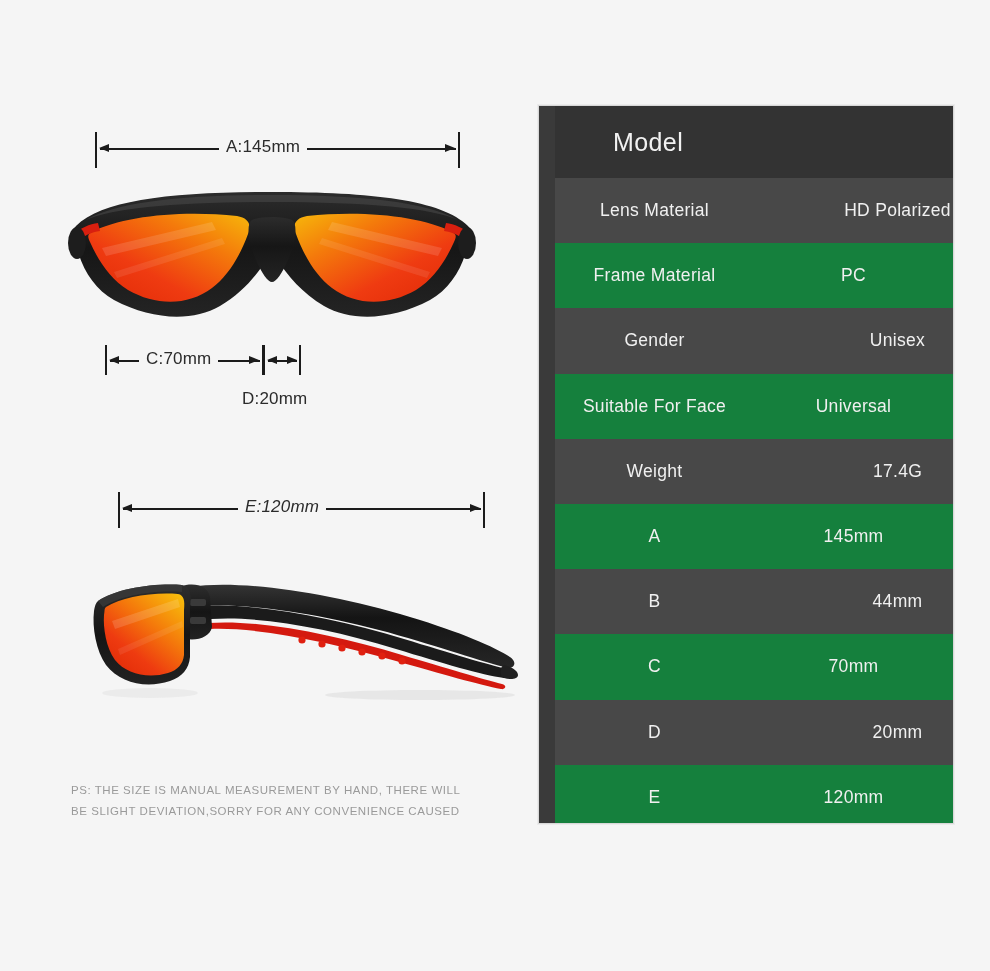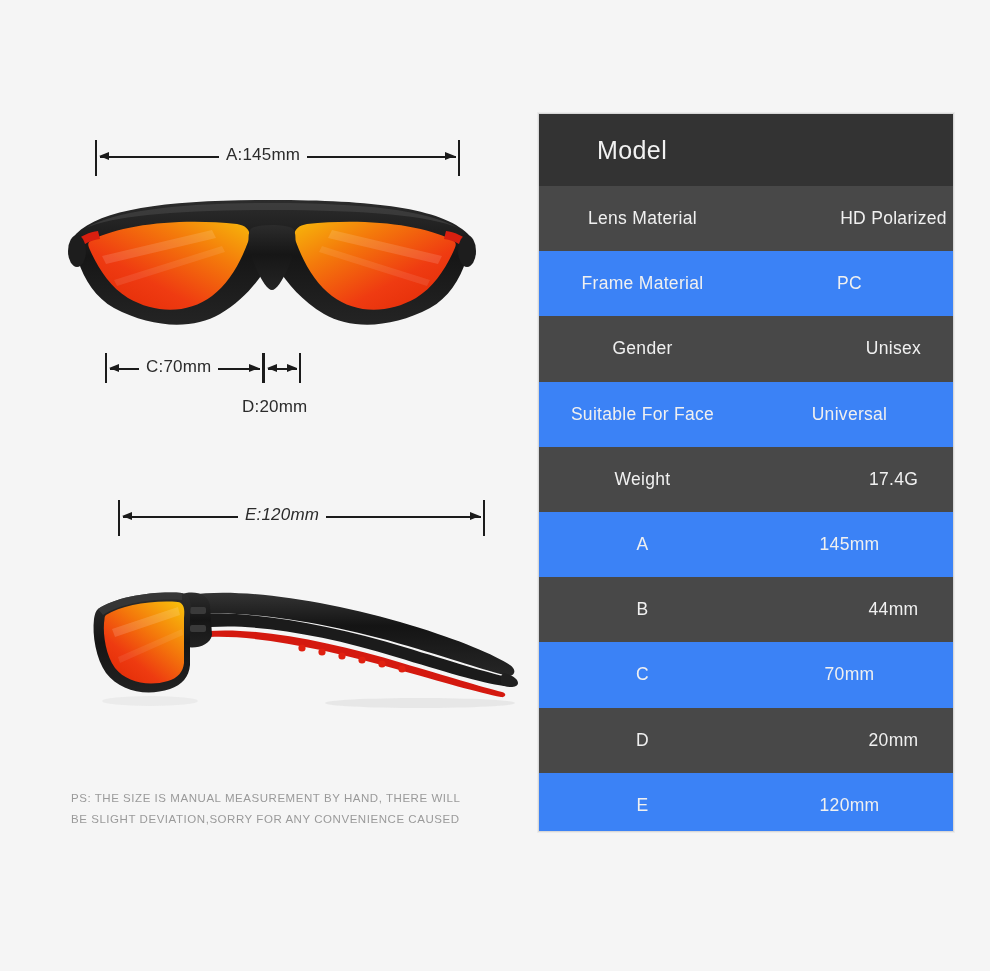--- a/index.html
+++ b/index.html
@@ -3,21 +3,21 @@
 <meta charset="utf-8">
 <style>
   html,body{margin:0;padding:0;}
   body{
     width:990px;height:971px;
     background:#f5f5f5;
     font-family:"Liberation Sans", sans-serif;
     overflow:hidden;
     position:relative;
   }
-  .stage{position:absolute;left:0;top:8px;width:990px;height:746px;}
+  .stage{position:absolute;left:0;top:0;width:990px;height:746px;}
 
   
   .abs{position:absolute;}
 
   
   .dimline{position:absolute;background:#1b1b1b;}
   .hline{height:1.6px;}
   .vtick{width:1.8px;background:#1b1b1b;position:absolute;}
   .htick{height:1.8px;background:#1b1b1b;position:absolute;}
   .dimlabel{
@@ -50,22 +50,23 @@
     background:#3a3a3a;
     border:1px solid #d8d8d8;
     box-shadow:0 0 0 1px rgba(0,0,0,.04);
     box-sizing:border-box;
     overflow:hidden;
   }
   .spec-row{
     display:flex;align-items:center;
     height:65.2px;
     box-sizing:border-box;
-  }
-  .spec-row.dark{background:#3b82f6;align-items:center;}
+    margin-left:16px;
+  }
+  .spec-row.dark{background:#15803d;align-items:center;}
   .spec-row.light{background:#484848;gap:44px;}
   .spec-row.header{
     background:#333333;height:72px;
   }
   .spec-key{
     flex:0 0 50%;
     text-align:center;
     color:#f0f0f0;
     font-size:17.5px;
     letter-spacing:.3px;

